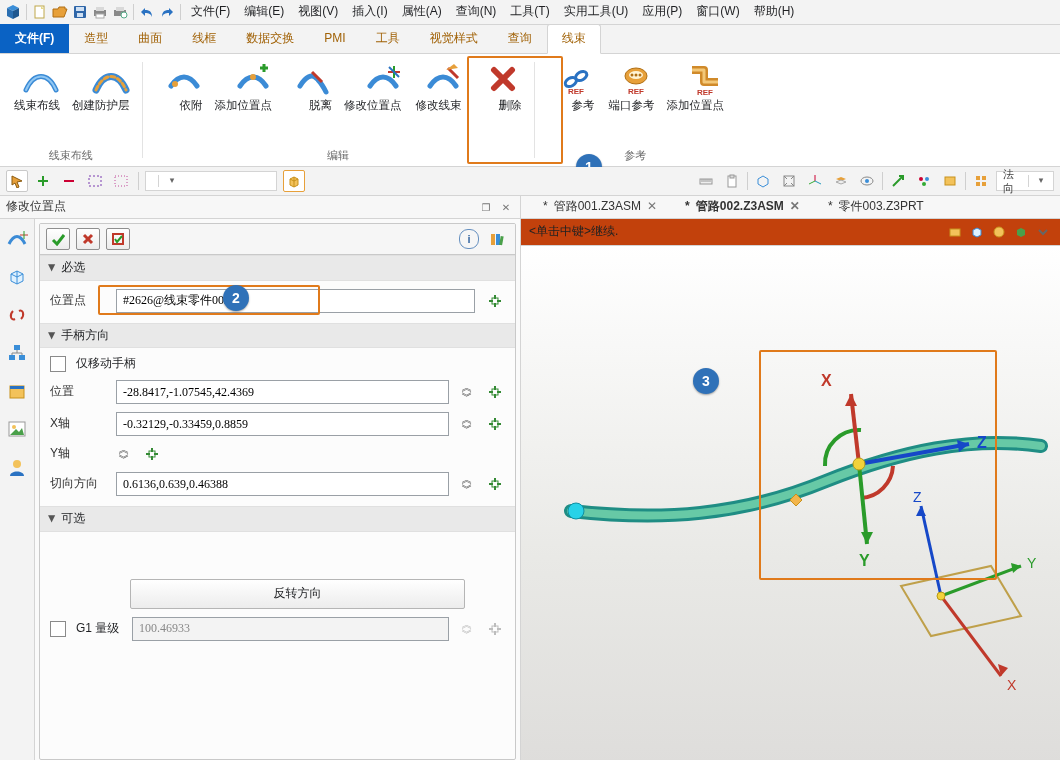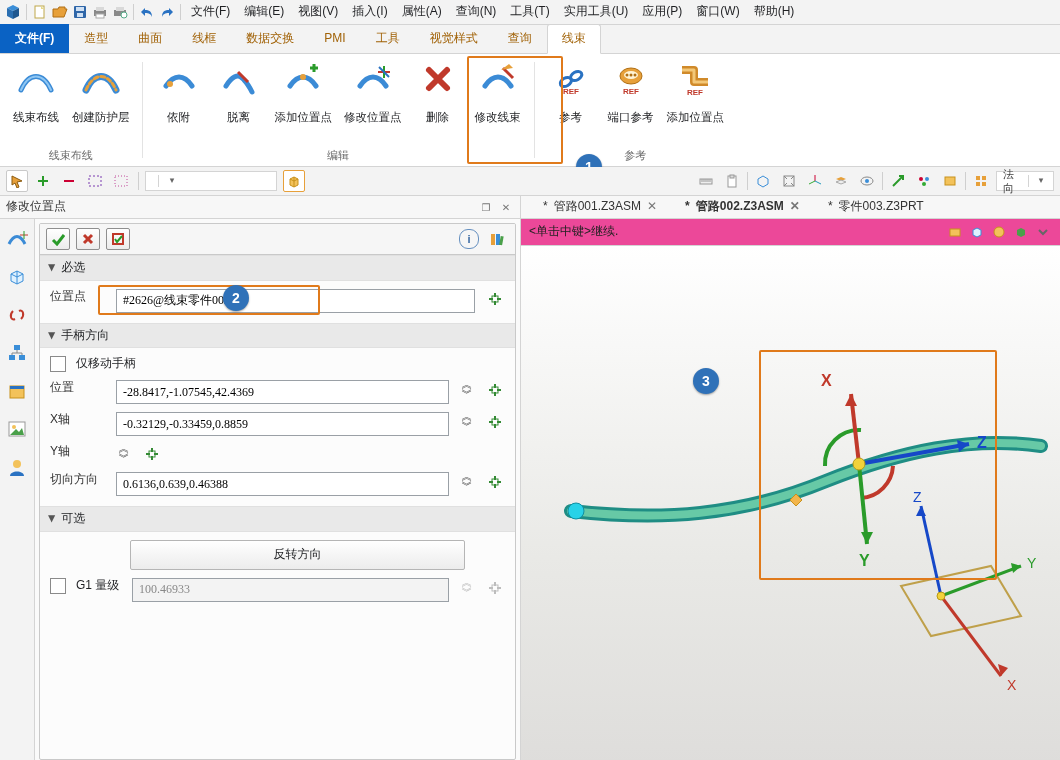--- a/index.html
+++ b/index.html
@@ -26,21 +26,21 @@
   .menu-bar .qaicon svg{display:block;}
   .menu-bar .qasep{width:1px;height:16px;background:#cfcfcf;margin:0 2px;}
   .menu-bar .menuitem{padding:2px 6px;border-radius:2px;cursor:default;white-space:nowrap;user-select:none;}
   .ribbon-tabs{height:28px;background:var(--menu-bg);display:flex;align-items:flex-end;border-bottom:1px solid var(--ribbon-border);}
   .ribbon-tabs .tab{padding:6px 14px;color:#a16207;cursor:default;user-select:none;border:1px solid transparent;border-bottom:none;}
   .ribbon-tabs .tab.file{background:var(--tab-active);color:var(--tab-active-text);font-weight:600;}
   .ribbon-tabs .tab.active{border:1px solid var(--ribbon-border);border-bottom:1px solid #fff;background:#fff;margin-bottom:-1px;border-radius:3px 3px 0 0;}
   .ribbon{height:112px;background:var(--ribbon-bg);border-bottom:1px solid var(--ribbon-border);display:flex;position:relative;}
   .ribbon-group{display:flex;flex-direction:column;align-items:center;justify-content:space-between;padding:4px 8px 2px 8px;}
   .ribbon-group .buttons{display:flex;gap:4px;}
-  .ribbon-btn{display:flex;flex-direction:column;align-items:center;gap:12px;padding:2px 4px 0 4px;border-radius:3px;cursor:default;user-select:none;min-width:48px;position:relative;}
+  .ribbon-btn{display:flex;flex-direction:column;align-items:flex-end;gap:0;padding:2px 4px 0 4px;border-radius:3px;cursor:default;user-select:none;min-width:48px;position:relative;}
   .ribbon-btn svg{display:block;}
   .ribbon-btn .lbl{font-size:11.5px;text-align:center;white-space:nowrap;}
   .ribbon-group .grp-title{font-size:11px;color:var(--muted);padding:2px 0 2px 0;width:100%;text-align:center;border-top:1px solid transparent;}
   .ribbon-sep{width:1px;background:#e3e3e3;margin:8px 0;}
   .main{display:flex;height:calc(760px - 24px - 28px - 112px - 28px);}
   .toolstrip{height:28px;background:var(--menu-bg);border-bottom:1px solid var(--ribbon-border);display:flex;align-items:center;padding:0 6px;gap:6px;position:relative;}
   .toolstrip .seg{display:flex;align-items:center;gap:4px;}
   .toolstrip .ts-icon{width:20px;height:20px;display:flex;align-items:center;justify-content:center;border:1px solid transparent;border-radius:2px;}
   .toolstrip .ts-icon svg{display:block;}
   .toolstrip .dd{display:flex;align-items:center;border:1px solid var(--ribbon-border);background:#fff;height:18px;}
@@ -56,36 +56,36 @@
   .sidebar .sbicon{width:24px;height:24px;display:flex;align-items:center;justify-content:center;border-radius:2px;}
   .sidebar .sbicon svg{display:block;}
   .form-col{flex:1;display:flex;flex-direction:column;overflow:auto;border:1px solid var(--panel-border);margin:4px;border-radius:2px;background:#fcfcfc;}
   .form-actions{display:flex;align-items:center;gap:6px;padding:4px 6px;border-bottom:1px solid var(--panel-border);background:#f6f6f6;}
   .form-actions .squarebtn{width:22px;height:20px;border:1px solid #8f8f8f;border-radius:2px;display:flex;align-items:center;justify-content:center;background:linear-gradient(#fff,#ececec);cursor:default;}
   .form-actions .sp{flex:1;}
   .form-actions .roundhint{width:18px;height:18px;border-radius:9px;border:1px solid #6690c0;color:#3a6aa4;font-weight:bold;display:flex;align-items:center;justify-content:center;font-size:11px;}
   .section-hdr{display:flex;align-items:center;gap:6px;background:var(--section-bg);padding:4px 8px;font-size:12px;border-top:1px solid #e0e0e0;border-bottom:1px solid #e0e0e0;user-select:none;}
   .section-hdr .tw{font-family:monospace;color:#555;}
   .section-body{padding:8px 10px 10px 10px;display:flex;flex-direction:column;gap:8px;}
-  .field-row{display:flex;gap:10px;}
+  .field-row{display:flex;align-items:center;gap:10px;}
   .field-row .flabel{width:56px;color:#333;}
   .field-row input[type=text]{flex:1;height:22px;border:1px solid var(--field-border);padding:0 6px;font:12px "Segoe UI","Microsoft YaHei";background:#fff;}
   .field-row input[disabled]{background:#f3f3f3;color:#888;}
   .icon-btn{width:20px;height:20px;display:flex;align-items:center;justify-content:center;color:#348a34;cursor:default;}
   .icon-btn svg{display:block;}
   .dbl-caret{width:16px;text-align:center;color:#555;font-size:11px;line-height:9px;cursor:default;}
   .chk{width:14px;height:14px;border:1px solid #8a8a8a;background:#fff;display:inline-block;}
-  .wide-btn{flex:1;height:28px;border:1px solid #b5b5b5;background:linear-gradient(#fff,#ececec);border-radius:2px;display:flex;align-items:center;justify-content:center;cursor:default;}
+  .wide-btn{flex:1;height:28px;border:1px solid #b5b5b5;background:linear-gradient(#fff,#ececec);border-radius:2px;display:flex;align-items:center;justify-content:center;cursor:default;margin-top:39px;}
   .right-col{flex:1;display:flex;flex-direction:column;position:relative;}
   .doc-tabs{height:22px;background:#f7f7f7;border-bottom:1px solid var(--ribbon-border);display:flex;align-items:flex-end;gap:24px;padding:0 20px;}
   .doc-tabs .doctab{padding:3px 2px;font-size:12px;color:#333;display:flex;align-items:center;gap:6px;cursor:default;}
   .doc-tabs .doctab .dirty{color:#333;}
   .doc-tabs .doctab .close{font-size:12px;color:#777;}
   .doc-tabs .doctab.active{font-weight:600;}
-  .viewport-hint-bar{height:26px;display:flex;align-items:center;justify-content:space-between;padding:0 8px;border-bottom:1px solid var(--ribbon-border);background:#ec4899;}
+  .viewport-hint-bar{height:26px;display:flex;align-items:center;justify-content:space-between;padding:0 8px;border-bottom:1px solid var(--ribbon-border);background:#c2410c;}
   .viewport-hint-bar .hints{font-size:12px;color:#222;line-height:1.1;}
   .viewport-hint-bar .vicons{display:flex;gap:4px;}
   .viewport-hint-bar .vicons div{width:18px;height:18px;display:flex;align-items:center;justify-content:center;}
   .viewport{flex:1;background:var(--viewport-bg);position:relative;overflow:hidden;}
   .viewport svg{position:absolute;left:0;top:0;}
   .callout-rect{position:absolute;border:2px solid var(--accent-orange);pointer-events:none;border-radius:2px;}
   .callout-badge{position:absolute;width:26px;height:26px;border-radius:13px;background:var(--step-badge);color:#fff;display:flex;align-items:center;justify-content:center;font-weight:bold;font-size:14px;box-shadow:0 1px 2px rgba(0,0,0,.35);pointer-events:none;}
 </style>
 </head>
 <body>
@@ -196,58 +196,58 @@
     <div class="buttons">
       <div class="ribbon-btn">
         <svg width="38" height="38">
             <path d="M6 26 C14 14 24 14 32 26" stroke="#3b8bd6" stroke-width="5" fill="none" stroke-linecap="round"></path>
             <circle cx="10" cy="24" r="3" fill="#e7a03a"></circle>
           </svg>
         <div class="lbl">依附</div>
       </div>
       <div class="ribbon-btn">
         <svg width="38" height="38">
+            <path d="M6 26 C14 14 24 14 32 26" stroke="#3b8bd6" stroke-width="5" fill="none" stroke-linecap="round"></path>
+            <circle cx="19" cy="17" r="3" fill="#e7a03a"></circle>
+            <path d="M26 8 h8 M30 4 v8" stroke="#2a9b2a" stroke-width="3"></path>
+          </svg>
+        <div class="lbl">添加位置点</div>
+      </div>
+      <div class="ribbon-btn">
+        <svg width="38" height="38">
             <path d="M6 26 C12 16 18 14 22 18" stroke="#3b8bd6" stroke-width="5" fill="none" stroke-linecap="round"></path>
             <path d="M24 20 C28 24 30 28 32 32" stroke="#3b8bd6" stroke-width="5" fill="none" stroke-linecap="round"></path>
             <line x1="18" y1="12" x2="28" y2="22" stroke="#c0392b" stroke-width="3"></line>
           </svg>
         <div class="lbl">脱离</div>
-      </div>
-      <div class="ribbon-btn">
-        <svg width="38" height="38">
-            <path d="M6 26 C14 14 24 14 32 26" stroke="#3b8bd6" stroke-width="5" fill="none" stroke-linecap="round"></path>
-            <circle cx="19" cy="17" r="3" fill="#e7a03a"></circle>
-            <path d="M26 8 h8 M30 4 v8" stroke="#2a9b2a" stroke-width="3"></path>
-          </svg>
-        <div class="lbl">添加位置点</div>
       </div>
       <div class="ribbon-btn">
         <svg width="38" height="38">
             <path d="M6 26 C14 14 24 14 32 26" stroke="#3b8bd6" stroke-width="5" fill="none" stroke-linecap="round"></path>
             <g transform="translate(24 6)">
               <line x1="0" y1="6" x2="12" y2="6" stroke="#c0392b" stroke-width="2"></line>
               <line x1="6" y1="0" x2="6" y2="12" stroke="#2a9b2a" stroke-width="2"></line>
               <line x1="1" y1="1" x2="11" y2="11" stroke="#2a72c2" stroke-width="2"></line>
             </g>
           </svg>
         <div class="lbl">修改位置点</div>
       </div>
       <div class="ribbon-btn">
         <svg width="38" height="38">
-            <path d="M10 10 L28 28 M28 10 L10 28" stroke="#c0392b" stroke-width="6" stroke-linecap="round"></path>
-          </svg>
-        <div class="lbl">删除</div>
-      </div>
-      <div class="ribbon-btn">
-        <svg width="38" height="38">
             <path d="M6 26 C14 14 24 14 32 26" stroke="#3b8bd6" stroke-width="5" fill="none" stroke-linecap="round"></path>
             <path d="M24 8 L34 18" stroke="#c0392b" stroke-width="3"></path>
             <path d="M22 10 L30 4 L34 8 Z" fill="#e7a03a"></path>
           </svg>
         <div class="lbl">修改线束</div>
+      </div>
+      <div class="ribbon-btn">
+        <svg width="38" height="38">
+            <path d="M10 10 L28 28 M28 10 L10 28" stroke="#c0392b" stroke-width="6" stroke-linecap="round"></path>
+          </svg>
+        <div class="lbl">删除</div>
       </div>
     </div>
     <div class="grp-title">编辑</div>
   </div>
   <div class="ribbon-sep"></div>
 
   <div class="ribbon-group">
     <div class="buttons">
       <div class="ribbon-btn">
         <svg width="38" height="38">

